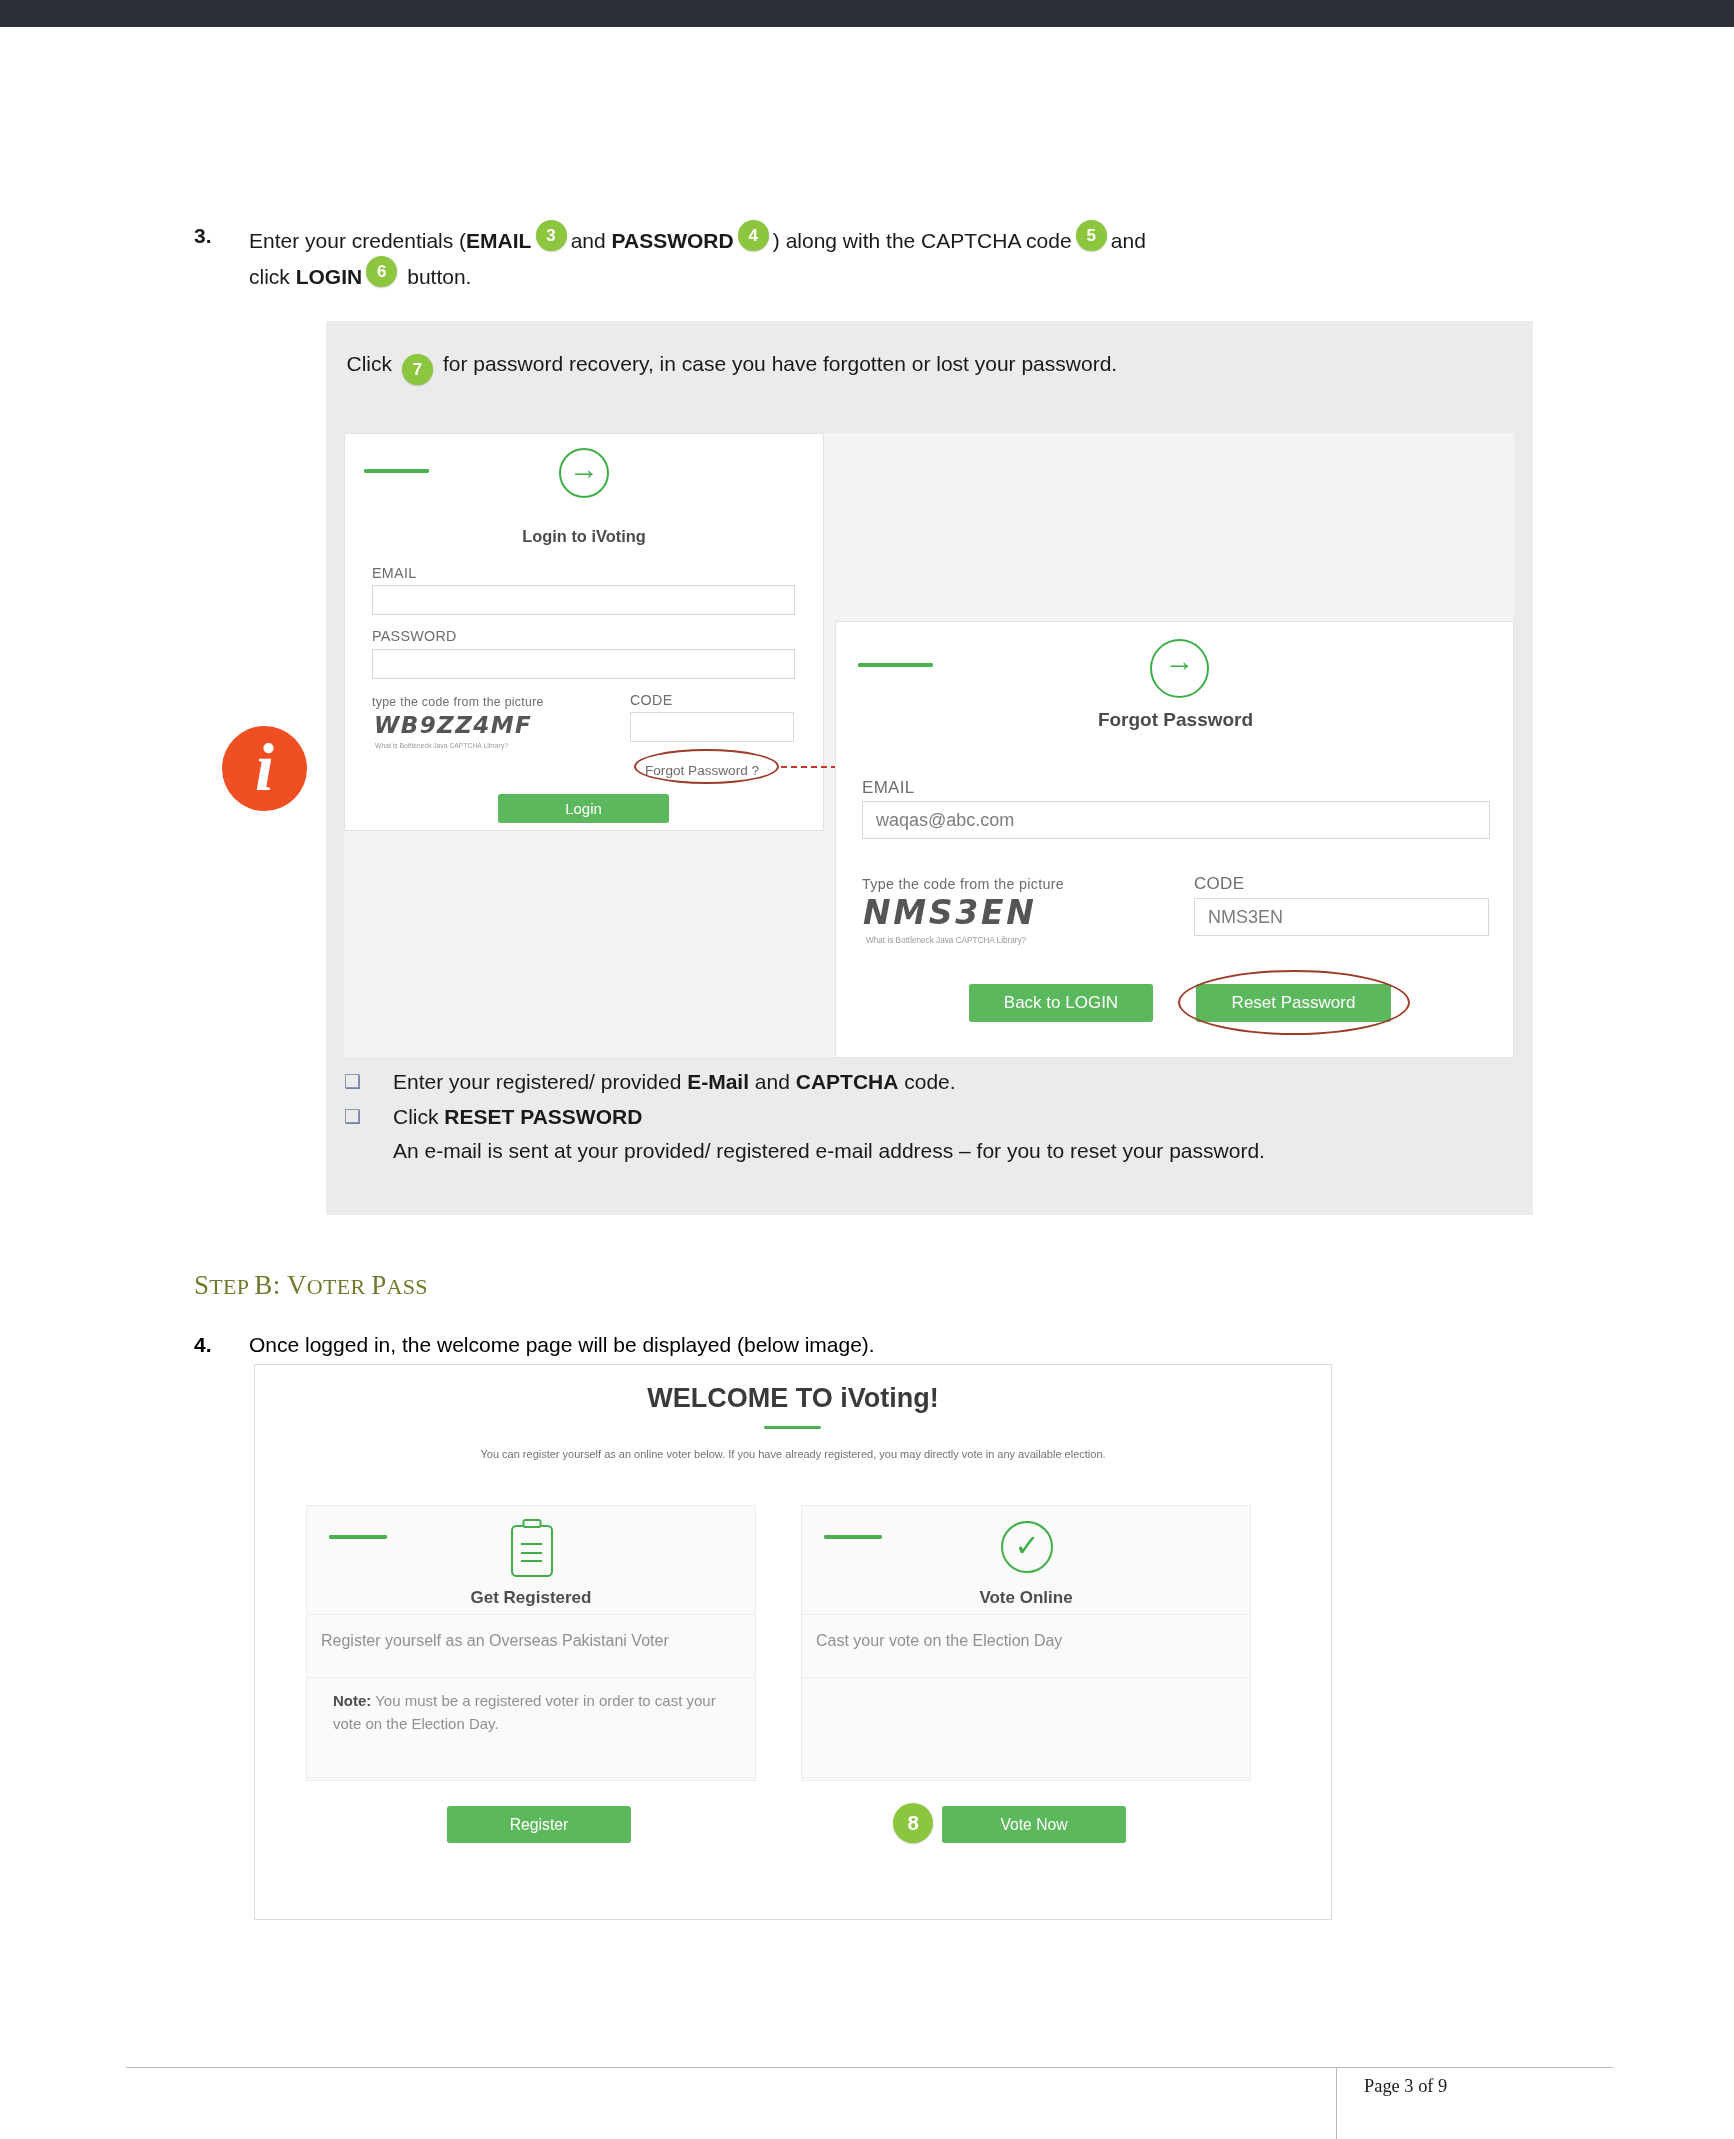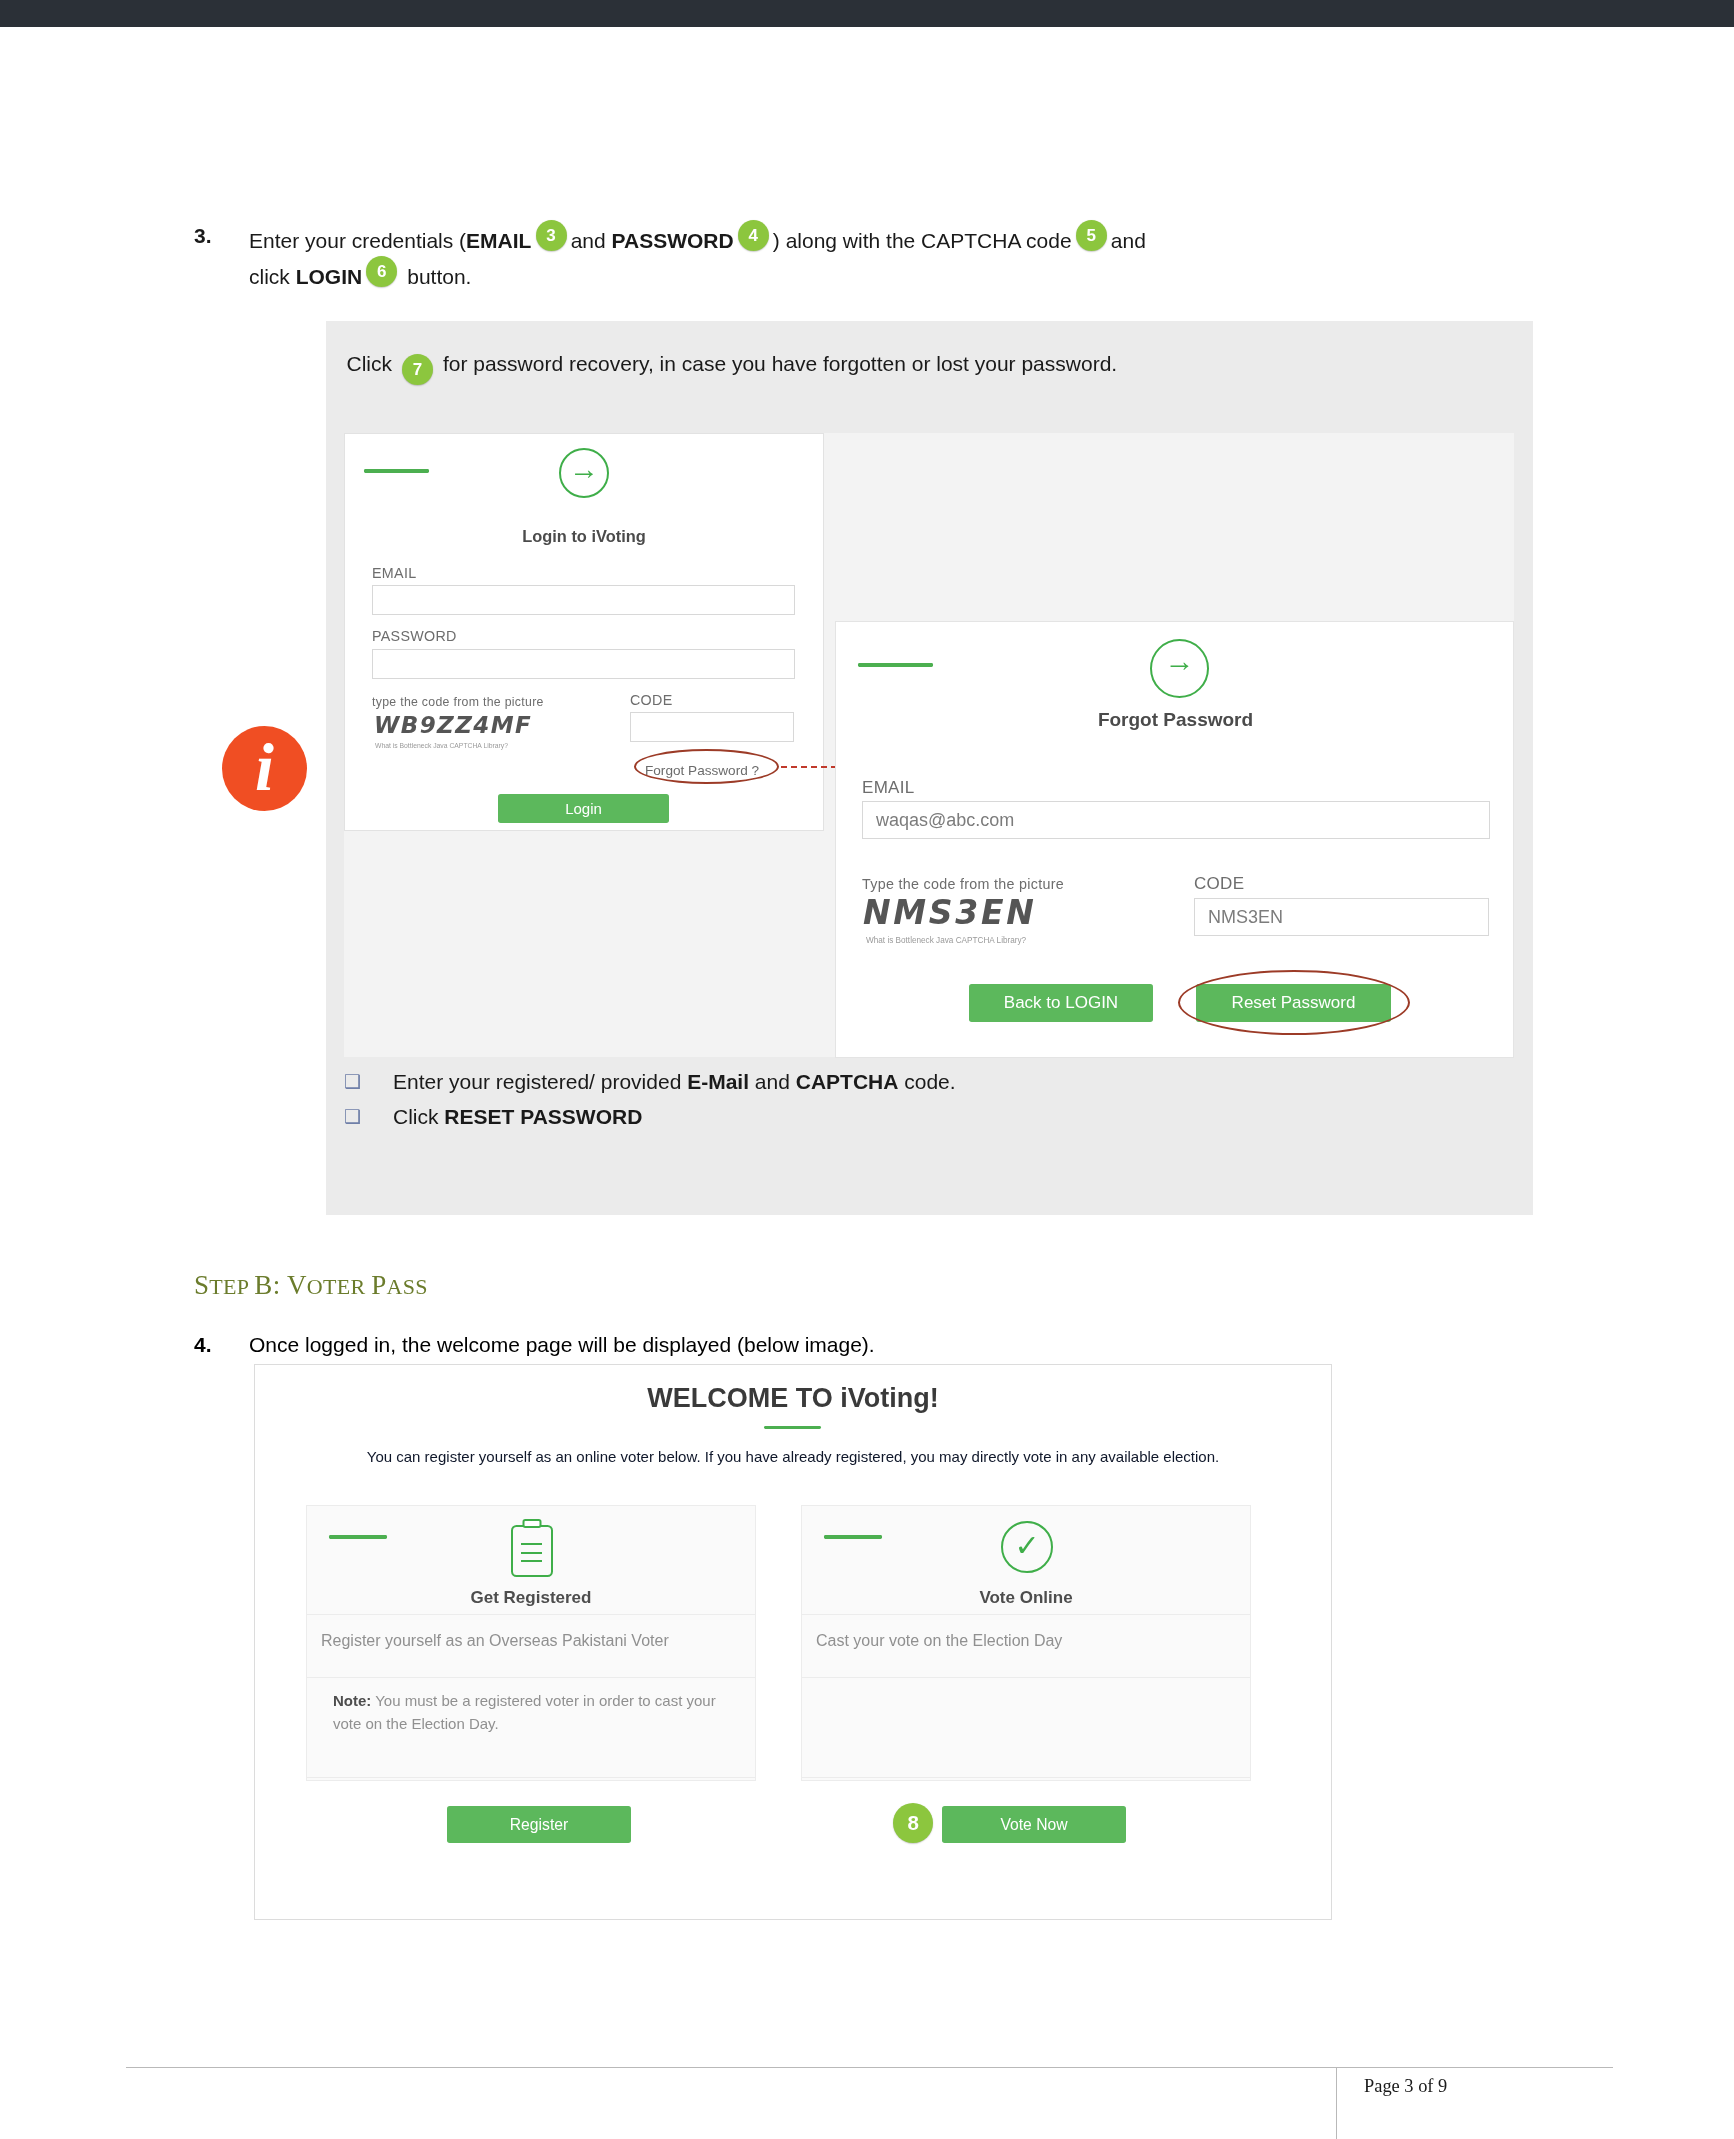--- a/index.html
+++ b/index.html
@@ -284,22 +284,22 @@
     text-align: center;
     font-size: 27px;
     font-weight: bold;
     color: #3a3a3a;
   }
   .welcome-sub {
     position: absolute;
     left: 0; right: 0;
     top: 83px;
     text-align: center;
-    font-size: 15px;
-    color: #0f172a;
+    font-size: 11px;
+    color: #737373;
   }
   .wcard {
     position: absolute;
     top: 140px;
     width: 450px;
     height: 276px;
     background: #fafafa;
     border: 0.7px solid #ececec;
     box-sizing: border-box;
   }
@@ -500,20 +500,21 @@
 
   <div class="info-bullets">
     <div class="ib-row">
       <span class="ib-mark">❑</span>
       <span>Enter your registered/ provided </span><b>E-Mail</b><span> and </span><b>CAPTCHA</b><span> code.</span>
     </div>
     <div class="ib-row">
       <span class="ib-mark">❑</span>
       <span>Click </span><b>RESET PASSWORD</b>
     </div>
+    <div class="ib-row" style="line-height:33px; width:1064px;">An e-mail is sent at your provided/ registered e-mail address – for you to reset your password.</div>
   </div>
 
   <div class="stepb">
     <span>S</span><span class="sc">TEP </span><span>B: </span><span>V</span><span class="sc">OTER </span><span>P</span><span class="sc">ASS</span>
   </div>
 
   <div class="step4">
     <span class="step-num">4.</span>
     <div class="step3-text">Once logged in, the welcome page will be displayed (below image).</div>
   </div>

